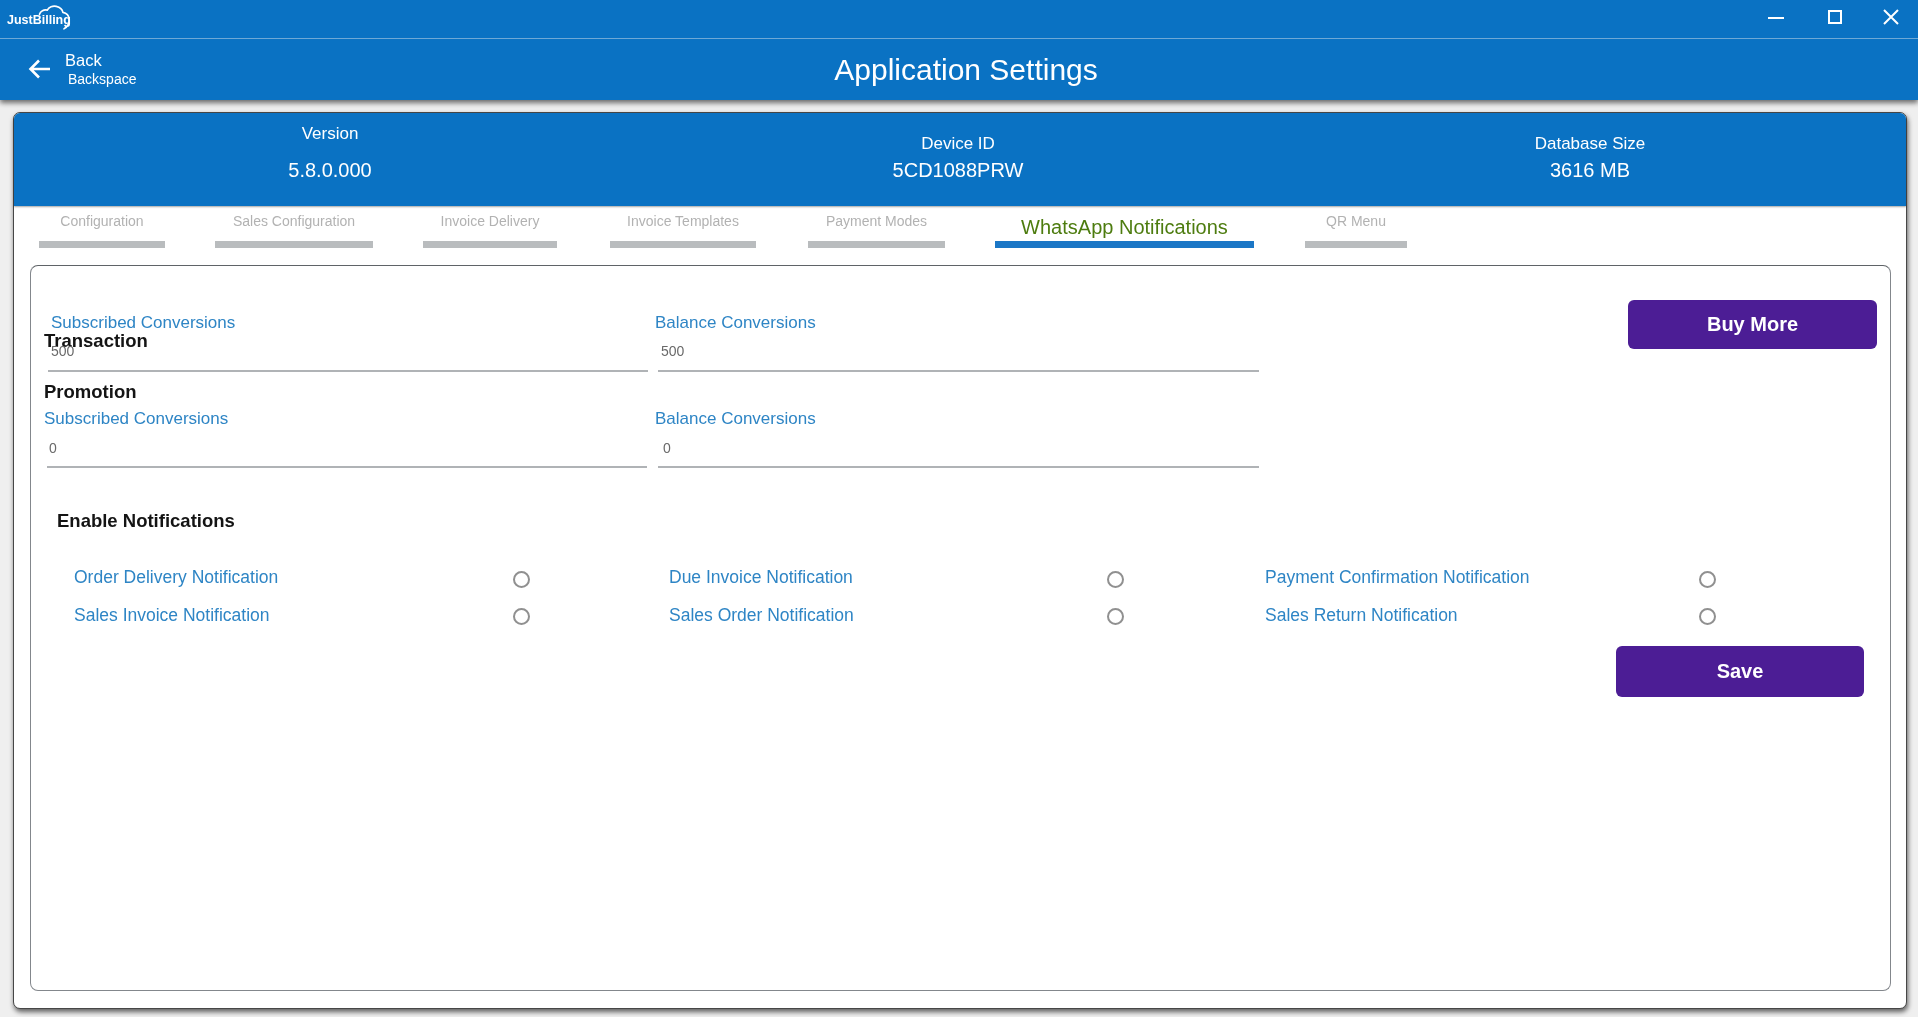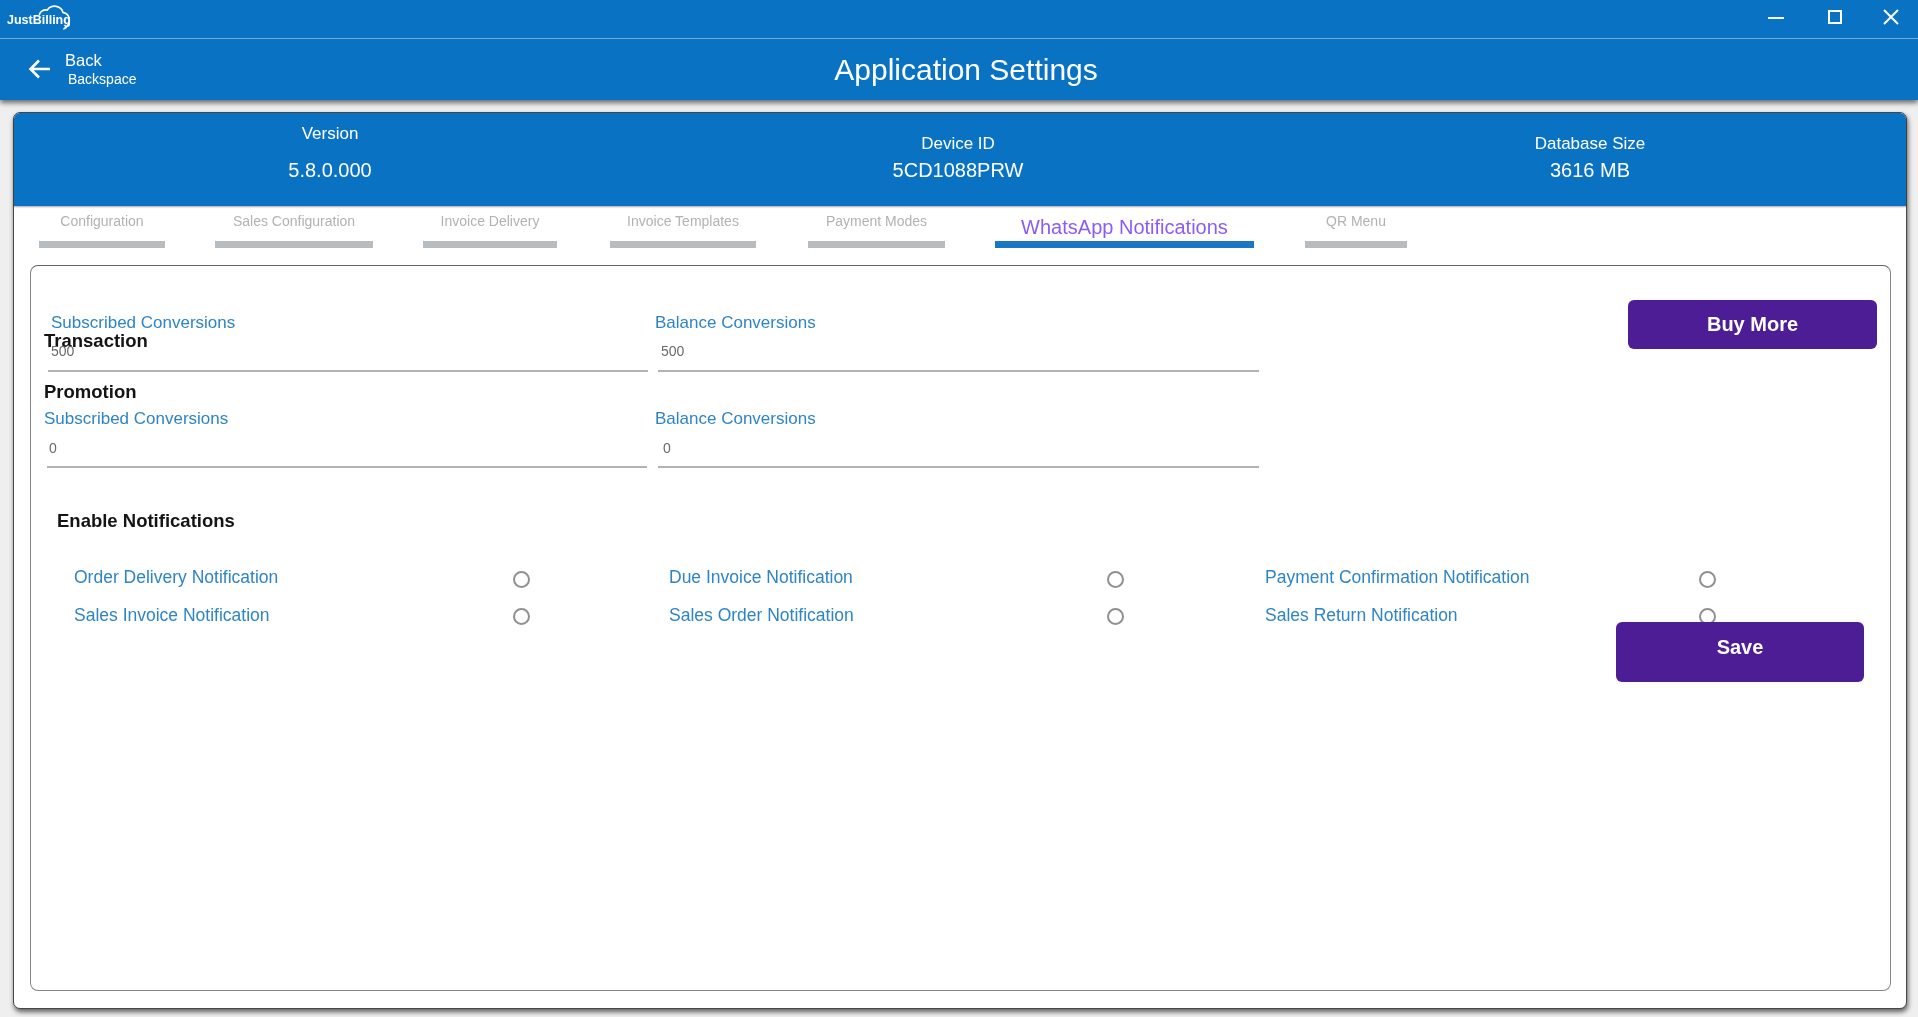--- a/index.html
+++ b/index.html
@@ -19,21 +19,21 @@
   .card { left:13px; top:112px; width:1894px; height:897px; background:#fff;
           border:1px solid #474747; border-radius:7px;
           box-shadow:1px 3px 5px rgba(0,0,0,.6); z-index:1; }
   .chead { left:14px; top:113px; width:1892px; height:93px; background:#0a72c3;
            border-radius:6px 6px 0 0; z-index:2; box-shadow:0 1px 2px rgba(0,0,0,.35); }
   .hlabel { color:#fff; font-size:17px; text-align:center; width:400px; z-index:3; }
   .hvalue { color:#fff; font-size:20px; text-align:center; width:400px; z-index:3; }
 
   .tab { font-size:14px; color:#b2b2b2; text-align:center; z-index:3; }
   .tabbar { height:7px; background:#b9bcbe; z-index:3; }
-  .tabactive { font-size:20px; color:#8b5cf6; text-align:center; z-index:3; }
+  .tabactive { font-size:20px; color:#4d7c0f; text-align:center; z-index:3; }
   .tabbaractive { height:7px; background:#1b77c6; z-index:3; }
 
   .panel { left:30px; top:265px; width:1861px; height:726px; background:#fff;
            border:1px solid #83878c; border-radius:8px; z-index:2;
            border-top-color:#5f6367; }
 
   .h1 { font-size:18.5px; font-weight:bold; color:#141414; z-index:3; }
   .blab { font-size:17px; color:#2e85c5; z-index:3; }
   .gval { font-size:14px; color:#696969; z-index:3; }
   .nlab { font-size:17.5px; color:#2e85c5; z-index:3; }
@@ -123,13 +123,13 @@
 <div class="abs nlab" style="left:1265px;top:567px;">Payment Confirmation Notification</div>
 <div class="abs radio" style="left:1699px;top:571px;"></div>
 
 <div class="abs nlab" style="left:74px;top:605px;">Sales Invoice Notification</div>
 <div class="abs radio" style="left:513px;top:608px;"></div>
 <div class="abs nlab" style="left:669px;top:605px;">Sales Order Notification</div>
 <div class="abs radio" style="left:1107px;top:608px;"></div>
 <div class="abs nlab" style="left:1265px;top:605px;">Sales Return Notification</div>
 <div class="abs radio" style="left:1699px;top:608px;"></div>
 
-<div class="abs btn" style="left:1616px;top:622px;width:248px;height:60px;line-height:51px;">Save</div>
+<div class="abs btn" style="left:1616px;top:646px;width:248px;height:51px;line-height:51px;">Save</div>
 
 </body></html>

